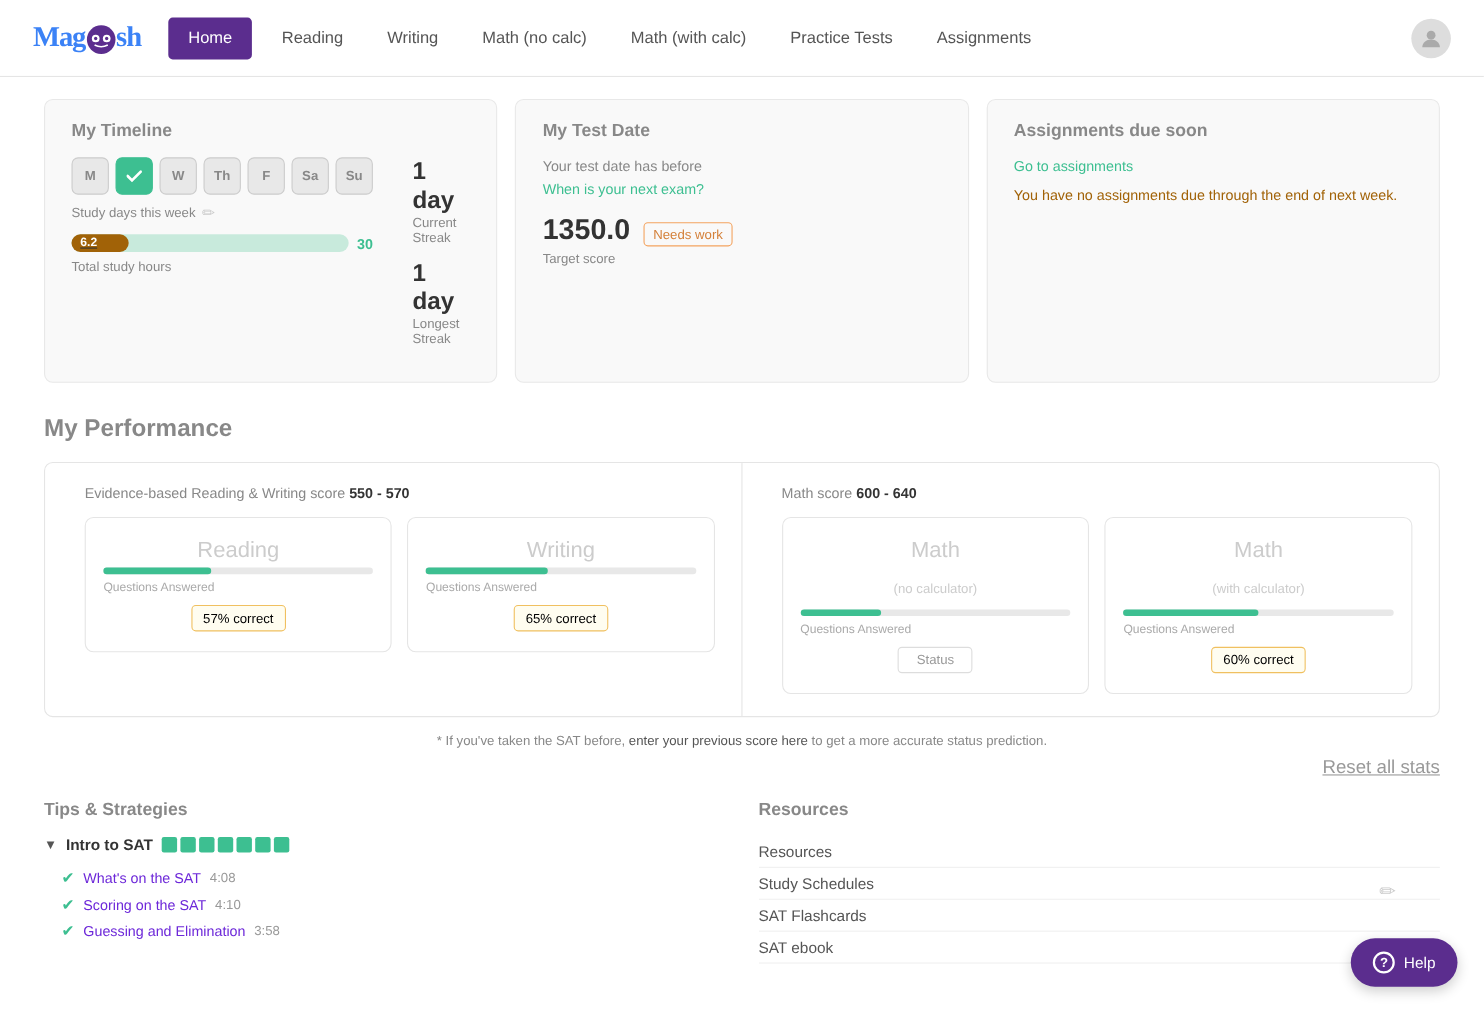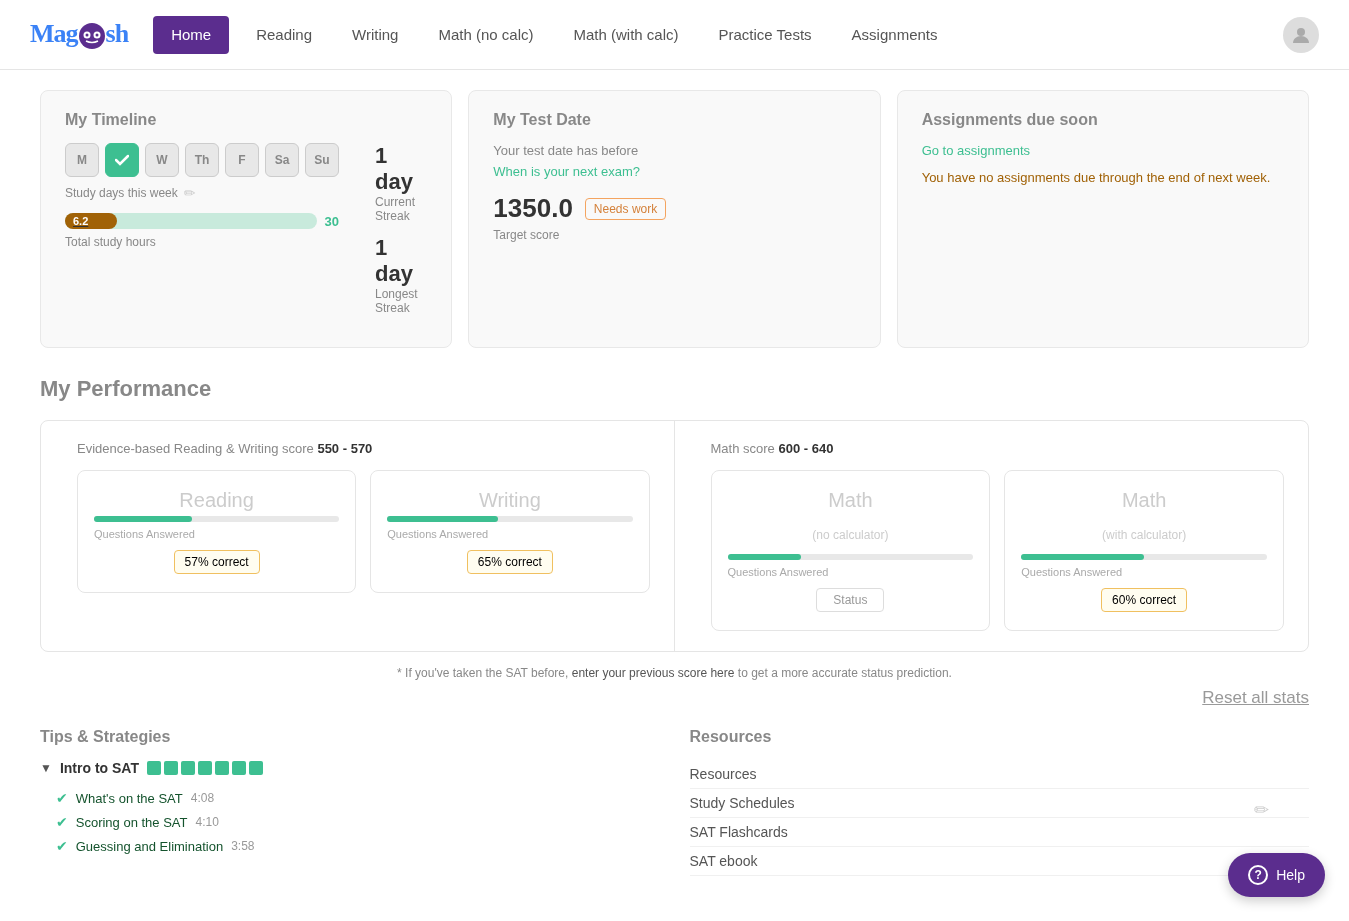--- a/index.html
+++ b/index.html
@@ -36,21 +36,21 @@
     .streak-section { margin-left: 20px; }
     .timeline-inner { display: flex; gap: 16px; align-items: flex-start; }
     .timeline-left { flex: 1; }
     .streak-item { margin-bottom: 12px; }
     .streak-num { font-size: 22px; font-weight: 700; color: #333; }
     .streak-desc { font-size: 12px; color: #888; }
 
     
     .test-passed { font-size: 13px; color: #888; margin-bottom: 6px; }
     .next-exam-link { color: #3dbf91; font-size: 13px; text-decoration: none; display: block; margin-bottom: 14px; }
-    .score-row { display: flex; align-items: center; gap: 12px; }
+    .score-row { display: flex; align-items: flex-end; gap: 12px; }
     .score-big { font-size: 26px; font-weight: 700; color: #333; }
     .needs-work-badge { border: 1px solid #f4a460; color: #d4813a; border-radius: 4px; padding: 3px 8px; font-size: 12px; }
     .target-label { font-size: 12px; color: #888; margin-top: 4px; }
 
     
     .goto-link { color: #3dbf91; font-size: 13px; text-decoration: none; display: block; margin-bottom: 10px; }
     .assignments-text { font-size: 13px; color: #a16207; line-height: 1.5; }
 
     
     .section-title { font-size: 22px; color: #888; font-weight: 600; margin-bottom: 18px; }
@@ -74,21 +74,21 @@
 
     
     .bottom-section { display: grid; grid-template-columns: 1fr 1fr; gap: 30px; margin-top: 10px; }
     .section-heading { font-size: 16px; color: #888; font-weight: 600; margin-bottom: 14px; }
     .tips-intro { display: flex; align-items: center; gap: 8px; margin-bottom: 10px; font-size: 14px; color: #333; font-weight: 600; cursor: pointer; }
     .triangle-down { color: #555; font-size: 12px; }
     .progress-dots { display: flex; gap: 3px; }
     .dot { width: 14px; height: 14px; background: #3dbf91; border-radius: 2px; }
     .tip-item { display: flex; align-items: center; gap: 8px; padding: 4px 0 4px 16px; font-size: 13px; }
     .check-icon { color: #3dbf91; font-size: 14px; }
-    .tip-link { color: #14532d; text-decoration: none; }
+    .tip-link { color: #6d28d9; text-decoration: none; }
     .tip-duration { color: #999; font-size: 12px; }
     .resources-list { list-style: none; }
     .resources-list li { padding: 6px 0; font-size: 14px; color: #555; cursor: pointer; border-bottom: 1px solid #f0f0f0; }
 
     
     .help-btn { position: fixed; bottom: 24px; right: 24px; background: #5b2d8e; color: #fff; border: none; border-radius: 50px; padding: 12px 20px; font-size: 14px; cursor: pointer; display: flex; align-items: center; gap: 8px; box-shadow: 0 4px 12px rgba(0,0,0,0.2); }
     .help-circle { width: 20px; height: 20px; border: 2px solid #fff; border-radius: 50%; display: flex; align-items: center; justify-content: center; font-size: 12px; font-weight: 700; }
 
     
     .pencil-icon { color: #ccc; font-size: 14px; cursor: pointer; }

